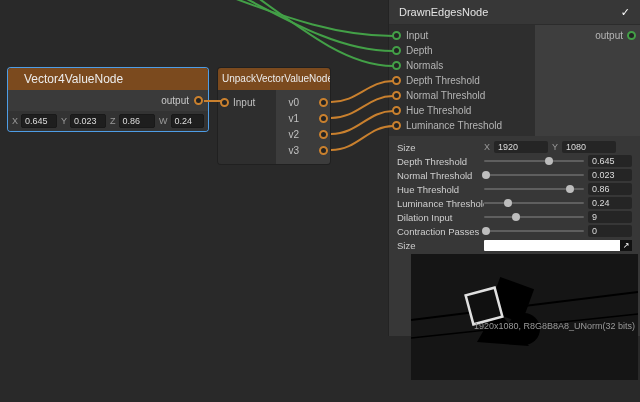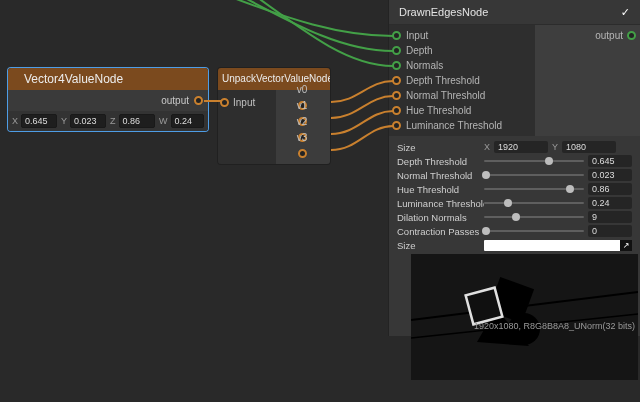--- a/index.html
+++ b/index.html
@@ -35,22 +35,22 @@
   .valbox{background:#1e1e1e;border:1px solid #191919;color:#dddddd;font-size:9px;
     padding:1px 3px;border-radius:2px;flex:1;min-width:0;}
 
   
   .unpack{left:218px;top:68px;width:112px;}
   .unpack .node-title{font-size:10px;padding:0 4px;}
   .unpack-body{display:flex;}
   .unpack-left{width:56px;background:#2e2e2e;padding:4px 0 6px 2px;}
   .in-row{display:flex;align-items:center;gap:4px;height:16px;font-size:10px;color:#c0c0c0;}
   .unpack-right{flex:1;background:#3c3c3c;padding:4px 2px 6px 0;}
-  .u-out-row{display:flex;justify-content:flex-end;align-items:center;gap:6px;height:16px;
-    font-size:10px;color:#c0c0c0;flex-direction:column;}
+  .u-out-row{display:flex;justify-content:flex-end;align-items:center;gap:20px;height:16px;
+    font-size:10px;color:#c0c0c0;}
 
   
   .panel{position:absolute;left:388px;top:0;width:252px;height:336px;background:#373737;
     z-index:2;border-left:1px solid #232323;box-sizing:border-box;}
   .panel-header{height:25px;display:flex;align-items:center;justify-content:space-between;
     padding:0 10px;font-size:11px;color:#e3e3e3;border-bottom:1px solid #2c2c2c;box-sizing:border-box;}
   .check{color:#ffffff;font-size:11px;cursor:default;}
   .node-region{display:flex;height:111px;}
   .ports-col{width:146px;background:#2e2e2e;padding-top:3px;box-sizing:border-box;}
   .port-row{display:flex;align-items:center;gap:5px;height:15px;padding-left:3px;
@@ -235,21 +235,21 @@
           <div class="prop-row">
             <span class="prop-label">Luminance Threshold</span>
             <div class="prop-ctrl">
               <div class="track">
                 <div class="handle" style="left:24%"></div>
               </div>
               <span class="slider-val">0.24</span>
             </div>
           </div>
           <div class="prop-row">
-            <span class="prop-label">Dilation Normals</span>
+            <span class="prop-label">Dilation Input</span>
             <div class="prop-ctrl">
               <div class="track">
                 <div class="handle" style="left:32%"></div>
               </div>
               <span class="slider-val">9</span>
             </div>
           </div>
           <div class="prop-row">
             <span class="prop-label">Contraction Passes</span>
             <div class="prop-ctrl">

